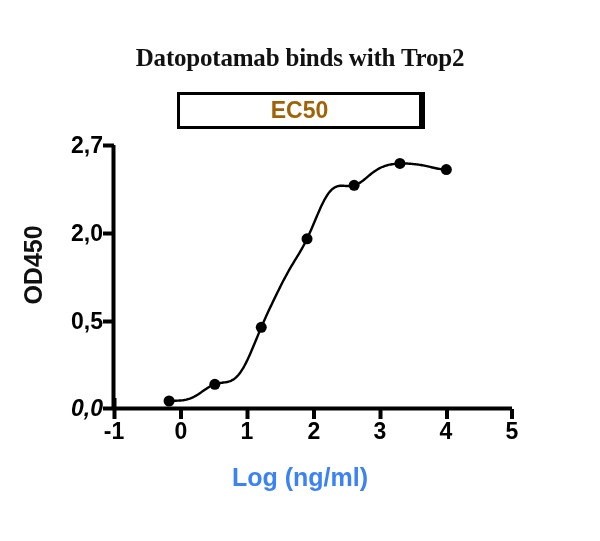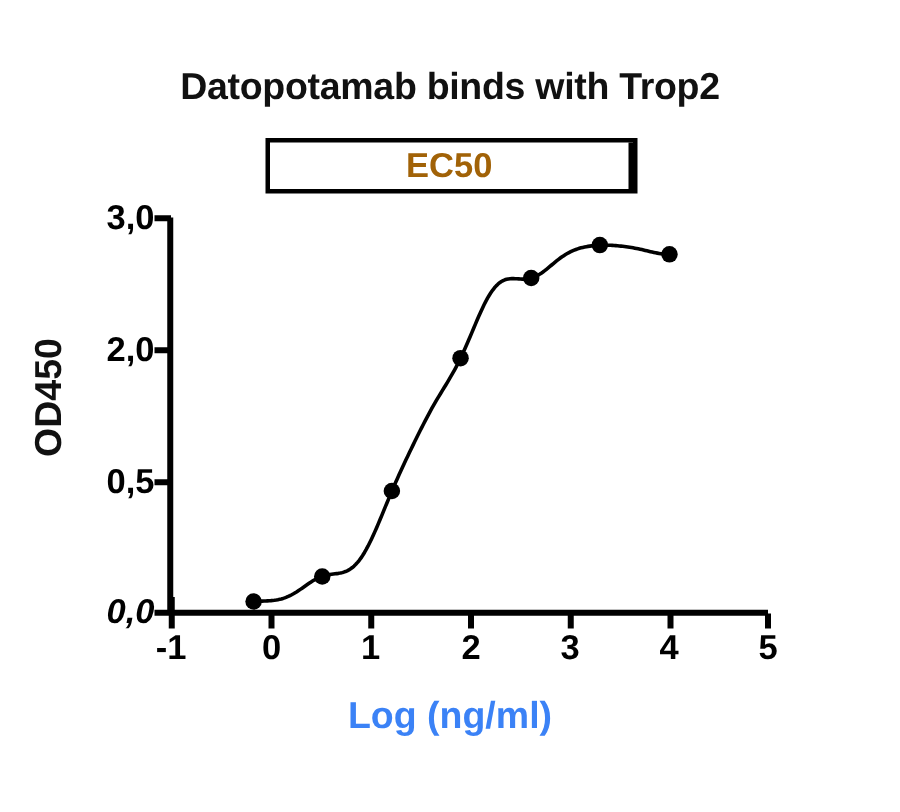--- a/index.html
+++ b/index.html
@@ -25,20 +25,21 @@
     position: absolute;
     left: 0;
     top: 44px;
     width: 600px;
     text-align: center;
     font-size: 25px;
     font-weight: bold;
     color: #111111;
     letter-spacing: -0.2px;
     white-space: nowrap;
+    font-family: Liberation Serif, serif;
   }
 
   
   #ec50-table {
     position: absolute;
     left: 177px;
     top: 92px;
     width: 248px;
     height: 37px;
     border: 3px solid #000000;
@@ -157,21 +158,21 @@
         <circle cx="169.06" cy="400.99" r="5.5" fill="#000000"></circle>
         <circle cx="214.83" cy="384.33" r="5.5" fill="#000000"></circle>
         <circle cx="261.26" cy="327.35" r="5.5" fill="#000000"></circle>
         <circle cx="307.03" cy="238.80" r="5.5" fill="#000000"></circle>
         <circle cx="354.13" cy="185.33" r="5.5" fill="#000000"></circle>
         <circle cx="399.90" cy="163.41" r="5.5" fill="#000000"></circle>
         <circle cx="446.33" cy="169.55" r="5.5" fill="#000000"></circle>
       </g>
   </svg>
 
-  <div class="ytick-label" style="top:145px;">3,0</div>
+  <div class="ytick-label" style="top:145px;">2,7</div>
   <div class="ytick-label" style="top:233px;">2,0</div>
   <div class="ytick-label" style="top:321px;">0,5</div>
   <div class="ytick-label" style="top:408px;font-style:italic;">0,0</div>
 
   <div class="xtick-label" style="left:114px;">-1</div>
   <div class="xtick-label" style="left:181px;">0</div>
   <div class="xtick-label" style="left:247px;">1</div>
   <div class="xtick-label" style="left:314px;">2</div>
   <div class="xtick-label" style="left:380px;">3</div>
   <div class="xtick-label" style="left:446px;">4</div>

